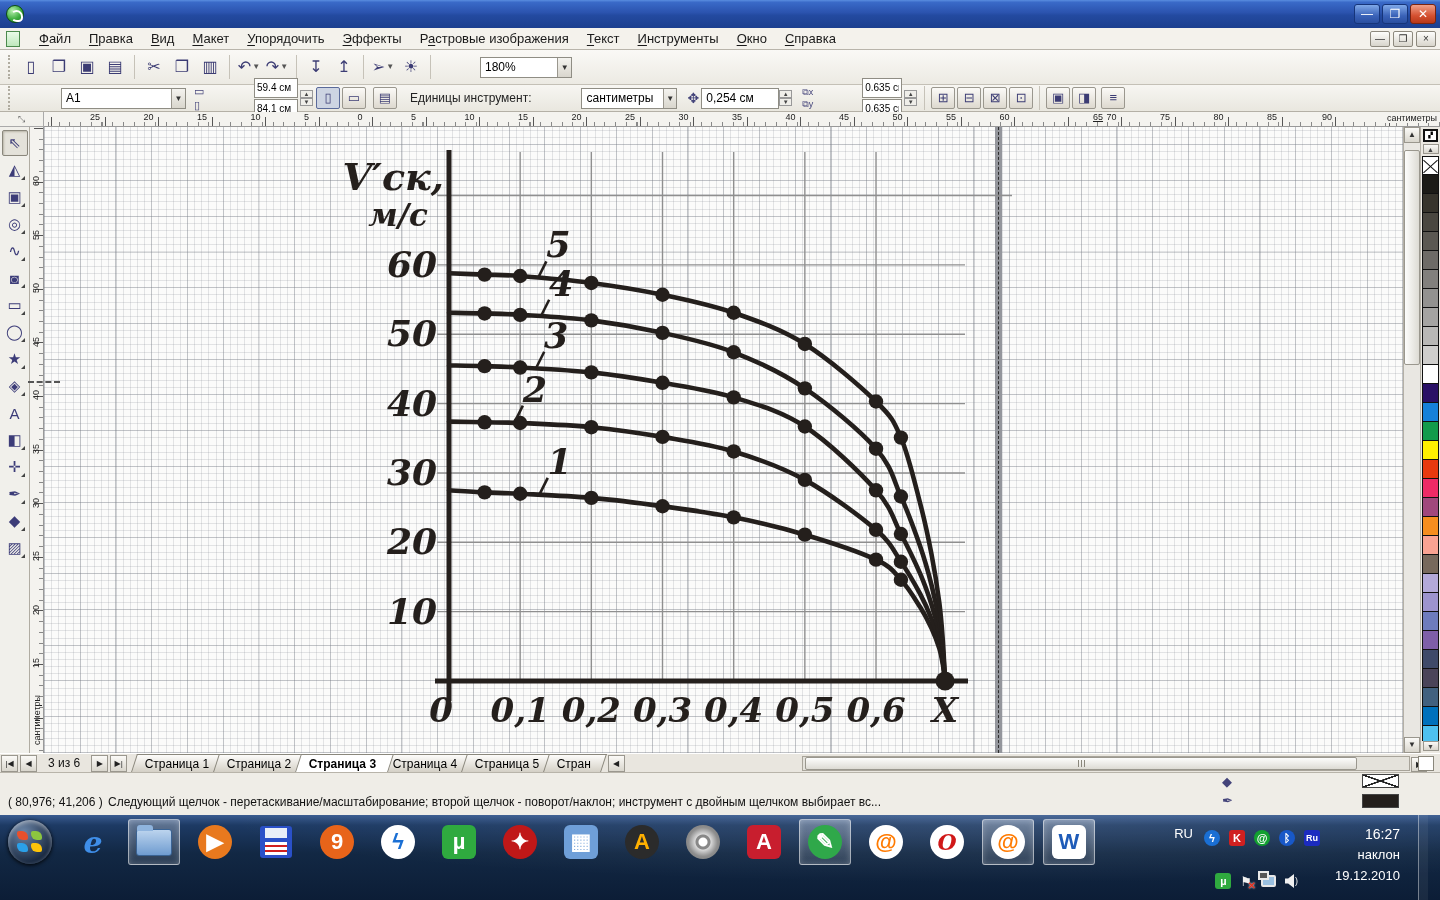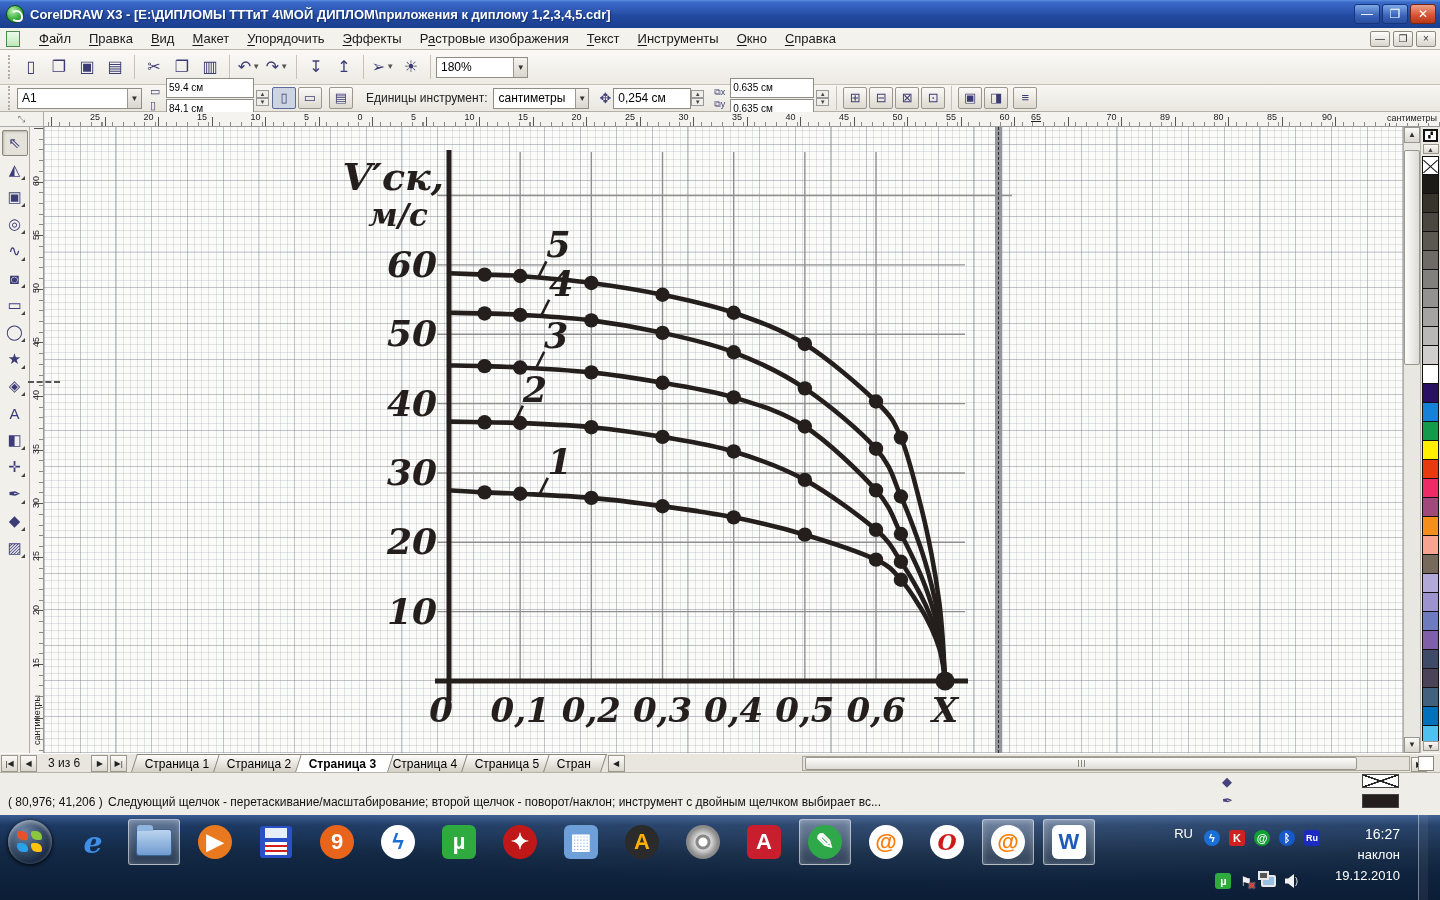--- a/index.html
+++ b/index.html
@@ -31,21 +31,21 @@
     background:linear-gradient(180deg,#fdfdfb,#d8d5cc); border:1px solid #8d897e; border-radius:2px; }
 
   
   #stdbar { height:35px; background:linear-gradient(180deg,#faf9f6,#eceae3); border-bottom:1px solid #c4c0b6;
     display:flex; align-items:center; padding-left:4px; }
   .grip { width:5px; height:24px; margin:0 4px; border-left:2px dotted #b0aca0; }
   .tbtn { width:26px; height:26px; margin:0 1px; font-size:16px; line-height:24px; text-align:center;
     color:#3c3c74; border:1px solid transparent; border-radius:2px; display:flex; align-items:center; justify-content:center; }
   .tbtn .caret { font-size:8px; color:#555; margin-left:1px; }
   .vsep { width:1px; height:24px; background:#c6c2b8; margin:0 5px; }
-  .combo { display:flex; align-items:center; background:#fff; border:1px solid #8f8d84; height:21px; }
+  .combo { display:flex; align-items:center; background:#fff; border:1px solid #8f8d84; height:21px;margin-left:44px; }
   .combo input { border:0; outline:0; font-size:12px; font-family:"Liberation Sans",sans-serif; padding:0 4px; width:100%; }
   .combo .drop { width:16px; height:100%; background:linear-gradient(180deg,#f4f3ef,#d9d6cd); border-left:1px solid #9a978e;
     font-size:8px; line-height:19px; text-align:center; color:#333; }
 
   #propbar { height:27px; background:linear-gradient(180deg,#f7f6f2,#e9e7df); border-bottom:1px solid #b4b0a6;
     display:flex; align-items:center; font-size:12px; color:#222; padding-left:4px; }
   .pfield { display:flex; align-items:center; gap:2px; margin:0 2px; }
   .mini-ico { font-size:11px; color:#44447a; }
   .spin { display:flex; flex-direction:column; justify-content:center; }
   .spin b { font-size:6px; line-height:6px; color:#444; border:1px solid #999; background:#efeee9; width:13px; text-align:center; height:8px; }
@@ -180,21 +180,20 @@
   #clock .t { font-size:14px; } #clock .d { font-size:13px; }
   #showdesk { position:absolute; right:0; top:0; width:10px; height:100%; border-left:1px solid rgba(255,255,255,.4); background:rgba(255,255,255,.06); }
 </style>
 </head>
 <body>
 
 <div id="screen">
 
   <div id="titlebar">
     <div class="app-ico"></div>
-    <span id="title-text">CorelDRAW X3 - [E:\ДИПЛОМЫ ТТТиТ 4\МОЙ ДИПЛОМ\приложения к диплому 1,2,3,4,5.cdr]</span>
     <div class="winbtns">
       <div class="wbtn">—</div>
       <div class="wbtn">❐</div>
       <div class="wbtn close">✕</div>
     </div>
   </div>
 
   <div id="menubar">
     <div class="doc-ico"></div>
     <div id="menu-items" style="display:flex;">
@@ -362,23 +361,23 @@
         <span class="hnum" style="left: 474px;">15</span>
         <span class="hnum" style="left: 527.5px;">20</span>
         <span class="hnum" style="left: 581px;">25</span>
         <span class="hnum" style="left: 634.5px;">30</span>
         <span class="hnum" style="left: 688px;">35</span>
         <span class="hnum" style="left: 741.5px;">40</span>
         <span class="hnum" style="left: 795px;">45</span>
         <span class="hnum" style="left: 848.5px;">50</span>
         <span class="hnum" style="left: 902px;">55</span>
         <span class="hnum" style="left: 955.5px;">60</span>
-        <span class="hnum" style="left: 987px; text-decoration: underline;">65</span>
+        <span class="hnum" style="left: 1049px; text-decoration: underline;">65</span>
         <span class="hnum" style="left: 1062.5px;">70</span>
-        <span class="hnum" style="left: 1116px;">89</span>
+        <span class="hnum" style="left: 1116px;">75</span>
         <span class="hnum" style="left: 1169.5px;">80</span>
         <span class="hnum" style="left: 1223px;">85</span>
         <span class="hnum" style="left: 1278px;">90</span>
       </div>
   </div>
 
   <div id="main">
     <div id="toolbox">
         <div class="tool selected">
           <span>⇖</span>

